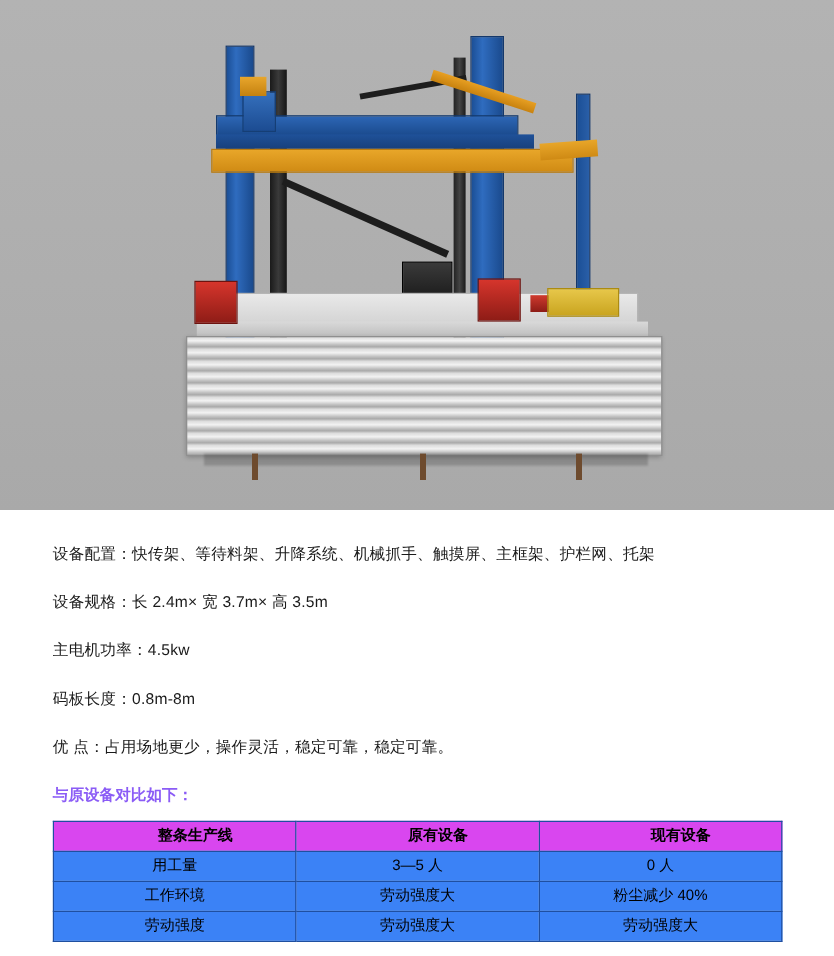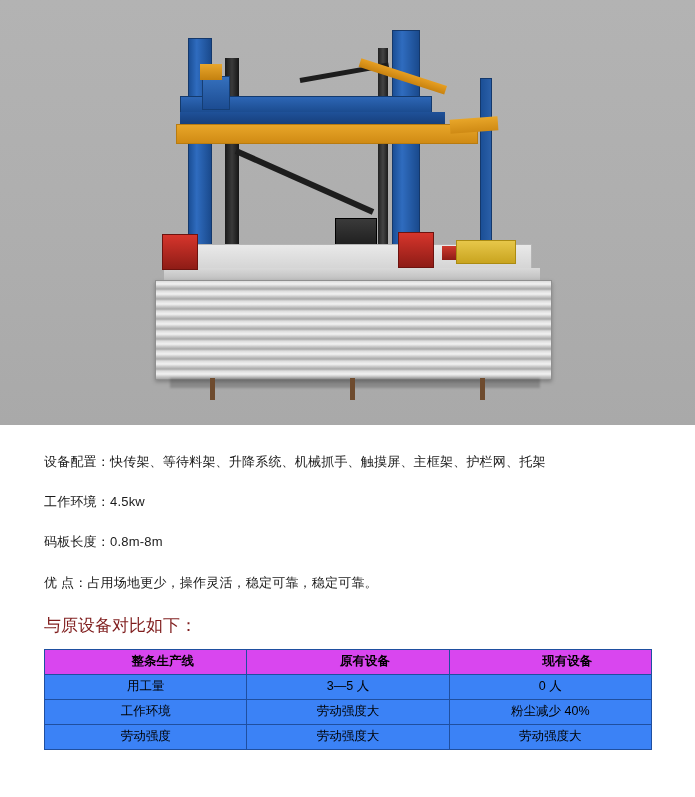--- a/index.html
+++ b/index.html
@@ -213,23 +213,24 @@
   }
   .spec-line {
     font-size: 13px;
     line-height: 1.4;
     margin: 0 0 22px 0;
     color: #1a1a1a;
     letter-spacing: 0.2px;
   }
   .spec-line:last-of-type { margin-bottom: 0; }
   .intro-line {
-    font-size: 17px;
+    font-size: 13px;
     margin: 0 0 12px 0;
-    color: #7f1d1d;
+    color: #8b5cf6;
+    font-weight: bold;
   }
 
   
   table.compare {
     border-collapse: collapse;
     width: 608px;
     margin-top: 4px;
     table-layout: fixed;
   }
   table.compare td {
@@ -279,21 +280,22 @@
       <div class="stack"></div>
       <div class="stack-shadow"></div>
       <div class="leg leg1"></div>
       <div class="leg leg2"></div>
       <div class="leg leg3"></div>
     </div>
   </div>
 
   <div class="content">
     <p class="spec-line">设备配置：快传架、等待料架、升降系统、机械抓手、触摸屏、主框架、护栏网、托架</p>
-    <p class="spec-line">工作环境：4.5kw</p>
+    <p class="spec-line">设备规格：长 2.4m× 宽 3.7m× 高 3.5m</p>
+    <p class="spec-line">主电机功率：4.5kw</p>
     <p class="spec-line">码板长度：0.8m-8m</p>
     <p class="spec-line">优    点：占用场地更少，操作灵活，稳定可靠，稳定可靠。</p>
     <p class="intro-line">与原设备对比如下：</p>
 
     <table class="compare">
       <tbody>
         <tr class="head">
           <td>整条生产线</td>
           <td>原有设备</td>
           <td>现有设备</td>

